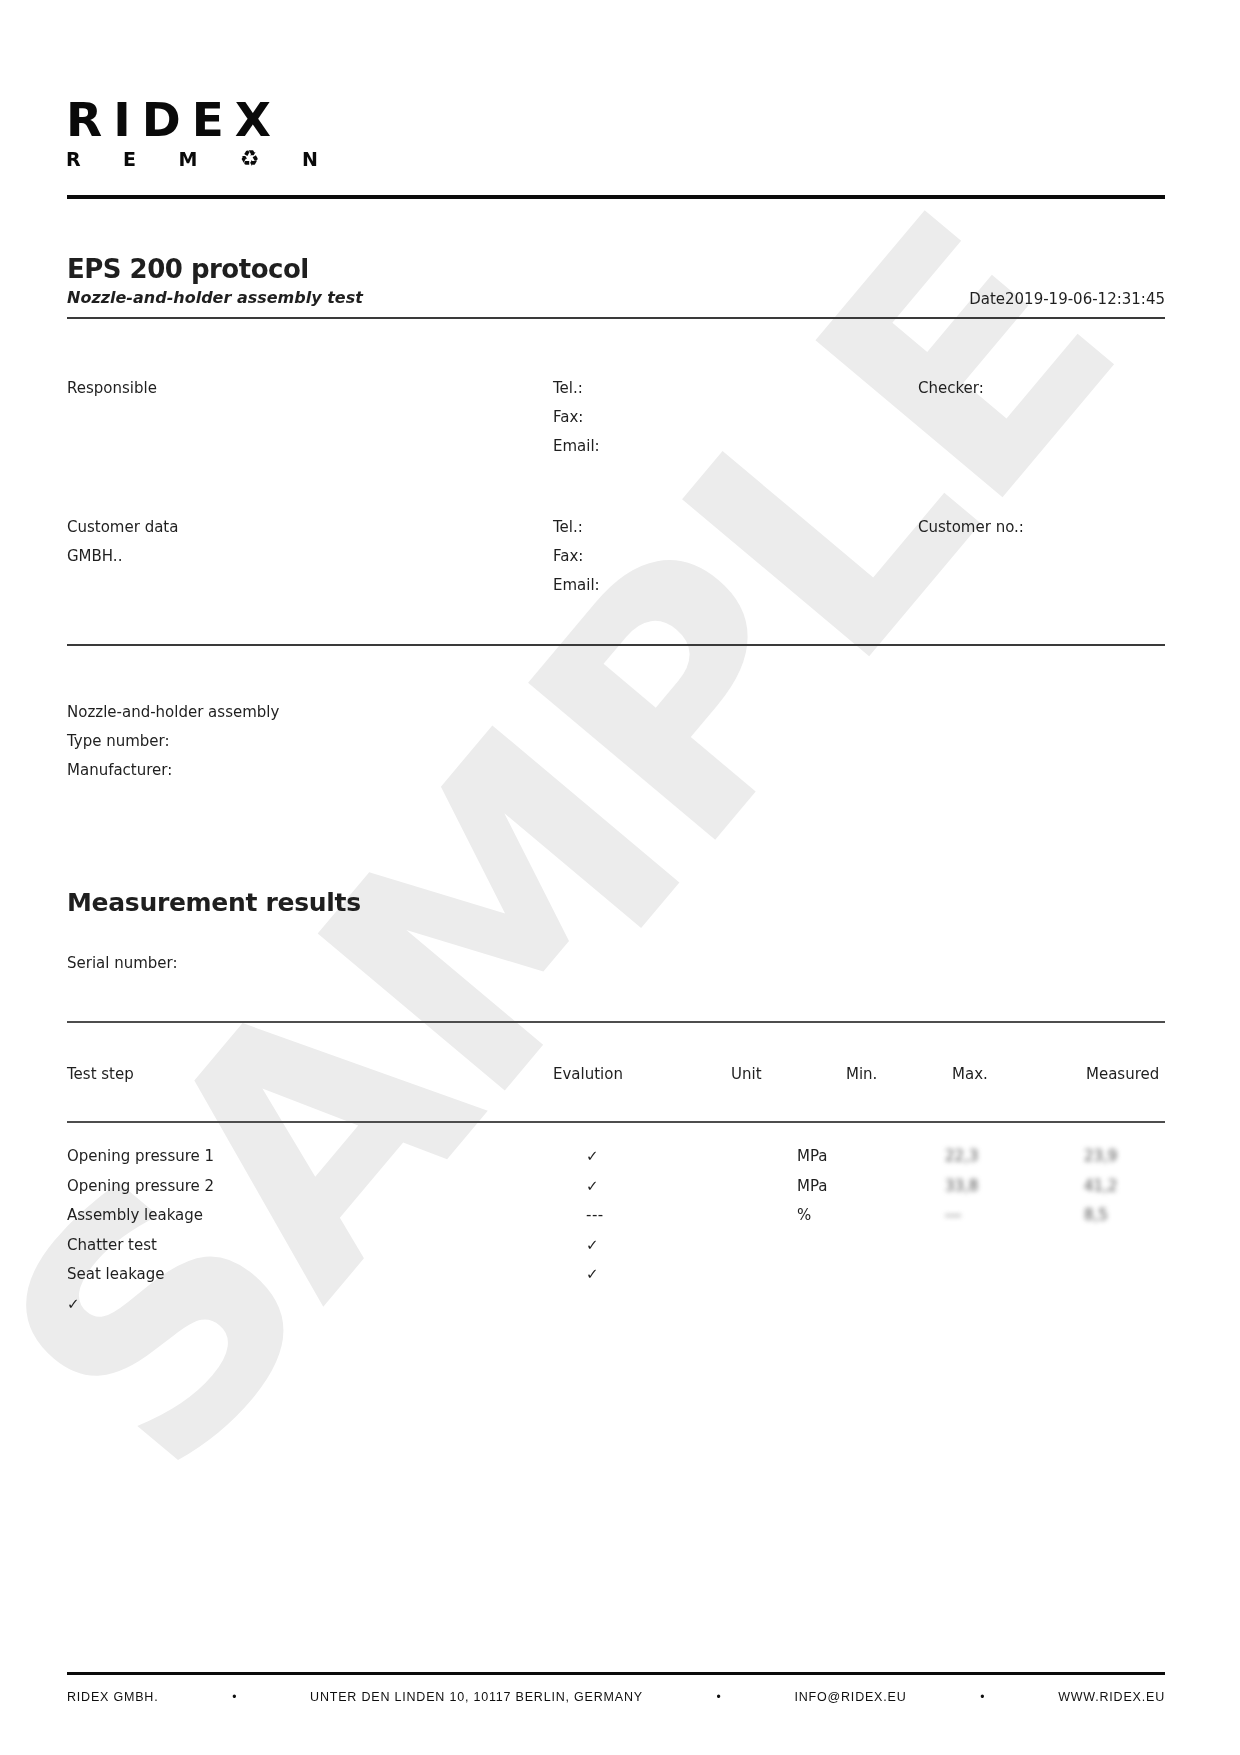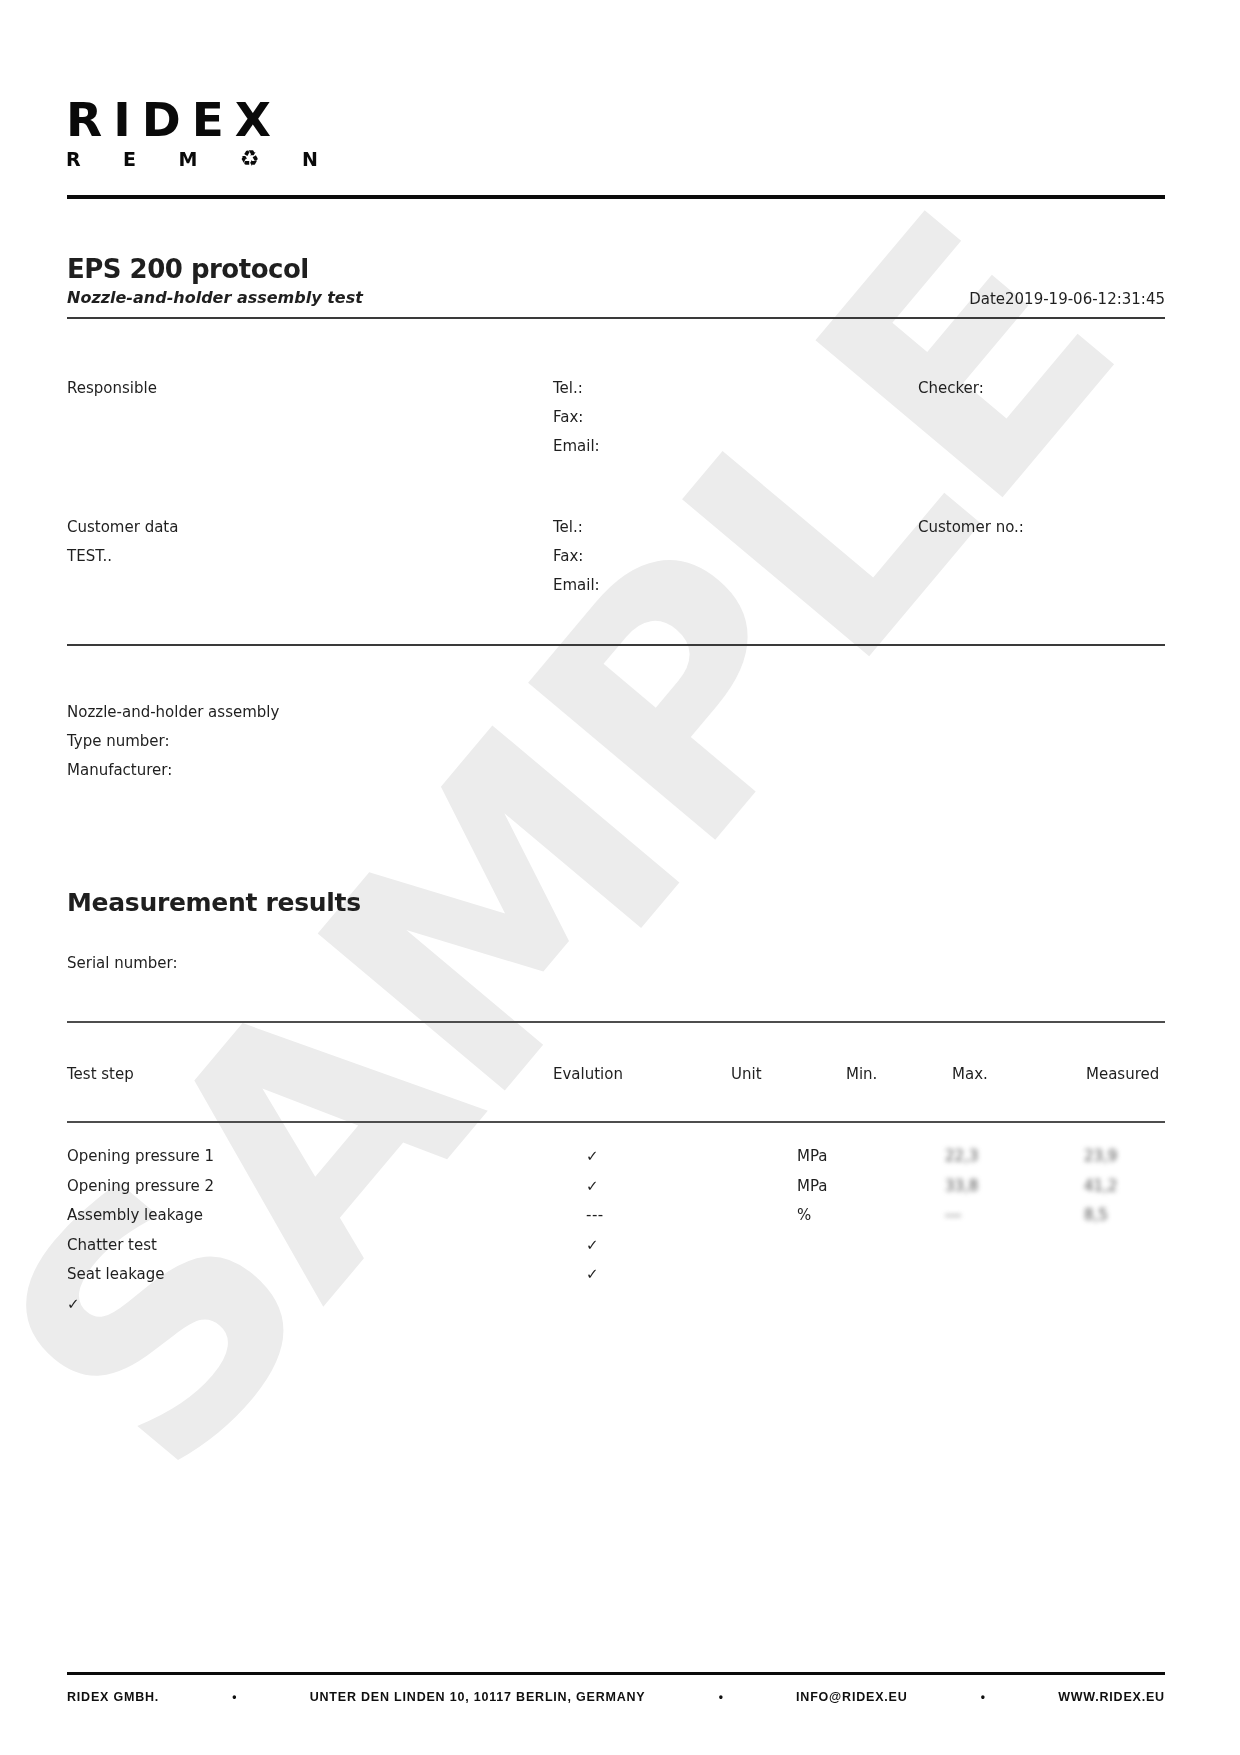--- a/index.html
+++ b/index.html
@@ -49,21 +49,21 @@
   .trow { display:grid; grid-template-columns:486px 178px 115px 106px 134px 79px;
           font-size:15px; line-height:20px; }
   .thead { left:67px; top:1048px; width:1098px;margin-top:16px; }
   .tbody { left:67px; top:1146px; width:1098px; }
   .tbody .trow { height:29.6px;gap:33px; }
   .cell-eval { letter-spacing:0.5px; }
   .blurred { filter:blur(2.6px); color:#4d4d4d; }
 
   
   .footer-row { left:67px; top:1690px; width:1098px; display:flex; justify-content:space-between; align-items:center;
-                font-family:"Liberation Sans", sans-serif; font-weight:700; font-size:12.5px; letter-spacing:0.8px; color:#0f0f0f; }
+                font-family:"Liberation Sans", sans-serif; font-weight:400; font-size:12.5px; letter-spacing:0.8px; color:#0f0f0f; }
   .footer-row .dot { font-size:12px; letter-spacing:0; }
 </style>
 </head>
 <body>
 
 <div class="page">
 
   <div class="watermark">SAMPLE</div>
 
   <div class="logo">
@@ -91,21 +91,21 @@
   <div class="abs lbl" style="left:67px; top:378px">Responsible</div>
   <div class="abs stack" style="left:553px; top:374px">
     <div>Tel.:</div>
     <div>Fax:</div>
     <div>Email:</div>
   </div>
   <div class="abs lbl" style="left:918px; top:378px">Checker:</div>
 
   <div class="abs stack" style="left:67px; top:513px">
     <div>Customer data</div>
-    <div>TEST..</div>
+    <div>GMBH..</div>
   </div>
   <div class="abs stack" style="left:553px; top:513px">
     <div>Tel.:</div>
     <div>Fax:</div>
     <div>Email:</div>
   </div>
   <div class="abs lbl" style="left:918px; top:517px">Customer no.:</div>
 
   <div class="rule rule-thin" style="top:644px"></div>
 

